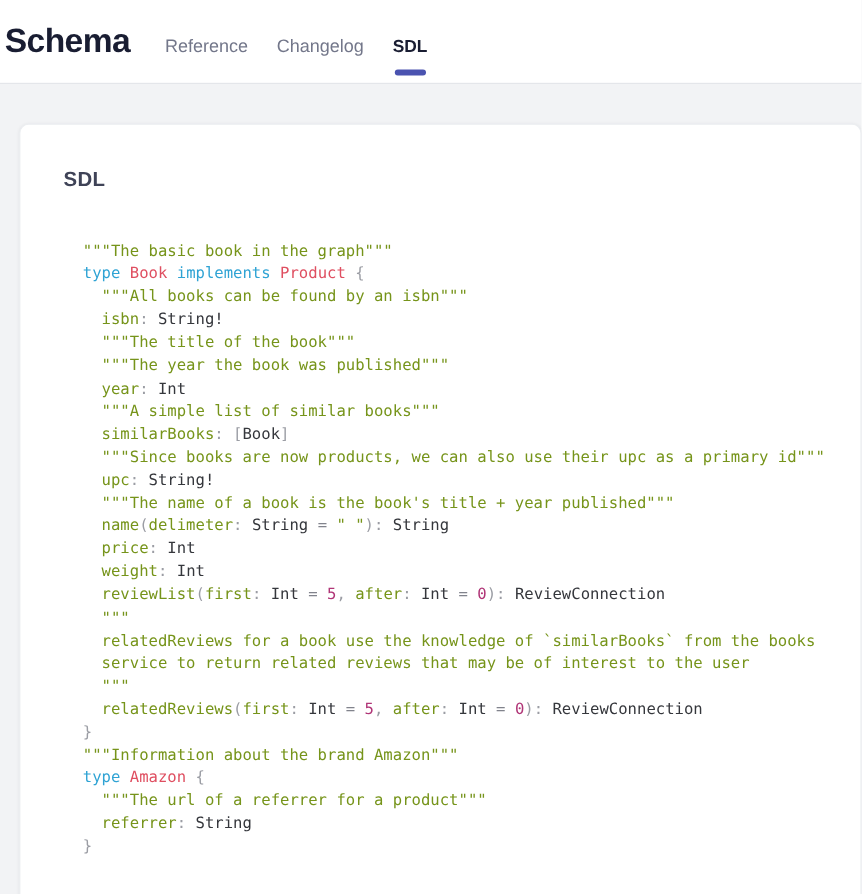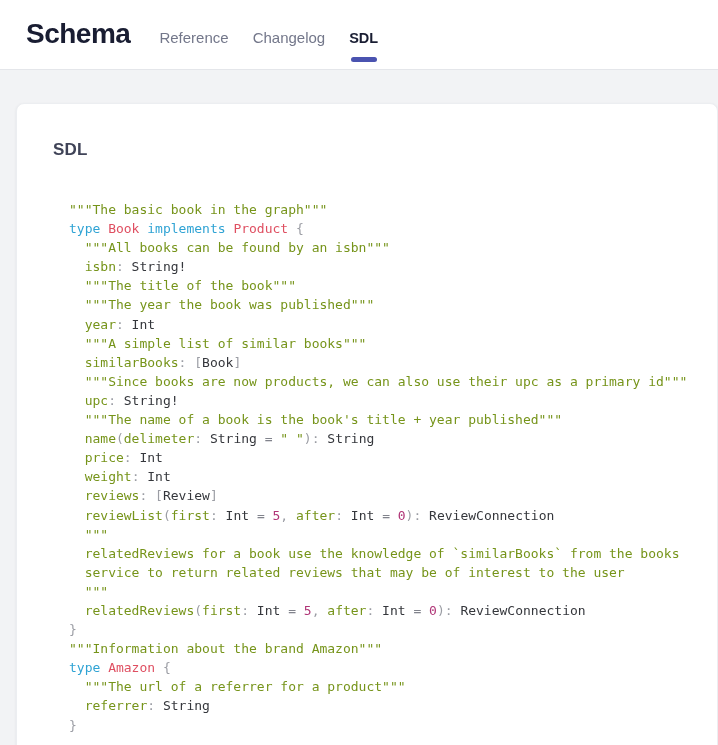--- a/index.html
+++ b/index.html
@@ -8,21 +8,21 @@
     font-family: "Liberation Sans", sans-serif;
     background: var(--page_bg, #f2f3f5);
   }
   .header {
     position: relative;
     height: 70px;
     background: var(--card_bg, #ffffff);
     border-bottom: 1px solid var(--header_border, #e4e6ea);
     display: flex;
     align-items: baseline;
-    padding: 18px 0 0 26px;
+    padding: 18px 0 0 4px;
   }
   .page-title {
     font-size: 28px;
     font-weight: 700;
     letter-spacing: -0.5px;
     color: var(--title_text, #191d32);
   }
   .tabs {
     display: flex;
     align-items: baseline;
@@ -111,21 +111,20 @@
         <div class="code-line"><span class="t-pl">  </span><span class="t-s">"""The year the book was published"""</span></div>
         <div class="code-line"><span class="t-pl">  </span><span class="t-a">year</span><span class="t-pu">:</span><span class="t-pl"> Int</span></div>
         <div class="code-line"><span class="t-pl">  </span><span class="t-s">"""A simple list of similar books"""</span></div>
         <div class="code-line"><span class="t-pl">  </span><span class="t-a">similarBooks</span><span class="t-pu">:</span><span class="t-pl"> </span><span class="t-pu">[</span><span class="t-pl">Book</span><span class="t-pu">]</span></div>
         <div class="code-line"><span class="t-pl">  </span><span class="t-s">"""Since books are now products, we can also use their upc as a primary id"""</span></div>
         <div class="code-line"><span class="t-pl">  </span><span class="t-a">upc</span><span class="t-pu">:</span><span class="t-pl"> String!</span></div>
         <div class="code-line"><span class="t-pl">  </span><span class="t-s">"""The name of a book is the book's title + year published"""</span></div>
         <div class="code-line"><span class="t-pl">  </span><span class="t-a">name</span><span class="t-pu">(</span><span class="t-a">delimeter</span><span class="t-pu">:</span><span class="t-pl"> String </span><span class="t-op">=</span><span class="t-pl"> </span><span class="t-s">" "</span><span class="t-pu">):</span><span class="t-pl"> String</span></div>
         <div class="code-line"><span class="t-pl">  </span><span class="t-a">price</span><span class="t-pu">:</span><span class="t-pl"> Int</span></div>
         <div class="code-line"><span class="t-pl">  </span><span class="t-a">weight</span><span class="t-pu">:</span><span class="t-pl"> Int</span></div>
-        <div class="code-line"><span class="t-pl">  </span><span class="t-a">reviews</span><span class="t-pu">:</span><span class="t-pl"> </span><span class="t-pu">[</span><span class="t-pl">Review</span><span class="t-pu">]</span></div>
         <div class="code-line"><span class="t-pl">  </span><span class="t-a">reviewList</span><span class="t-pu">(</span><span class="t-a">first</span><span class="t-pu">:</span><span class="t-pl"> Int </span><span class="t-op">=</span><span class="t-pl"> </span><span class="t-n">5</span><span class="t-pu">,</span><span class="t-pl"> </span><span class="t-a">after</span><span class="t-pu">:</span><span class="t-pl"> Int </span><span class="t-op">=</span><span class="t-pl"> </span><span class="t-n">0</span><span class="t-pu">):</span><span class="t-pl"> ReviewConnection</span></div>
         <div class="code-line"><span class="t-pl">  </span><span class="t-s">"""</span></div>
         <div class="code-line"><span class="t-pl">  </span><span class="t-s">relatedReviews for a book use the knowledge of `similarBooks` from the books</span></div>
         <div class="code-line"><span class="t-pl">  </span><span class="t-s">service to return related reviews that may be of interest to the user</span></div>
         <div class="code-line"><span class="t-pl">  </span><span class="t-s">"""</span></div>
         <div class="code-line"><span class="t-pl">  </span><span class="t-a">relatedReviews</span><span class="t-pu">(</span><span class="t-a">first</span><span class="t-pu">:</span><span class="t-pl"> Int </span><span class="t-op">=</span><span class="t-pl"> </span><span class="t-n">5</span><span class="t-pu">,</span><span class="t-pl"> </span><span class="t-a">after</span><span class="t-pu">:</span><span class="t-pl"> Int </span><span class="t-op">=</span><span class="t-pl"> </span><span class="t-n">0</span><span class="t-pu">):</span><span class="t-pl"> ReviewConnection</span></div>
         <div class="code-line"><span class="t-pu">}</span></div>
         <div class="code-line"><span class="t-s">"""Information about the brand Amazon"""</span></div>
         <div class="code-line"><span class="t-k">type</span><span class="t-pl"> </span><span class="t-c">Amazon</span><span class="t-pl"> </span><span class="t-pu">{</span></div>
         <div class="code-line"><span class="t-pl">  </span><span class="t-s">"""The url of a referrer for a product"""</span></div>

